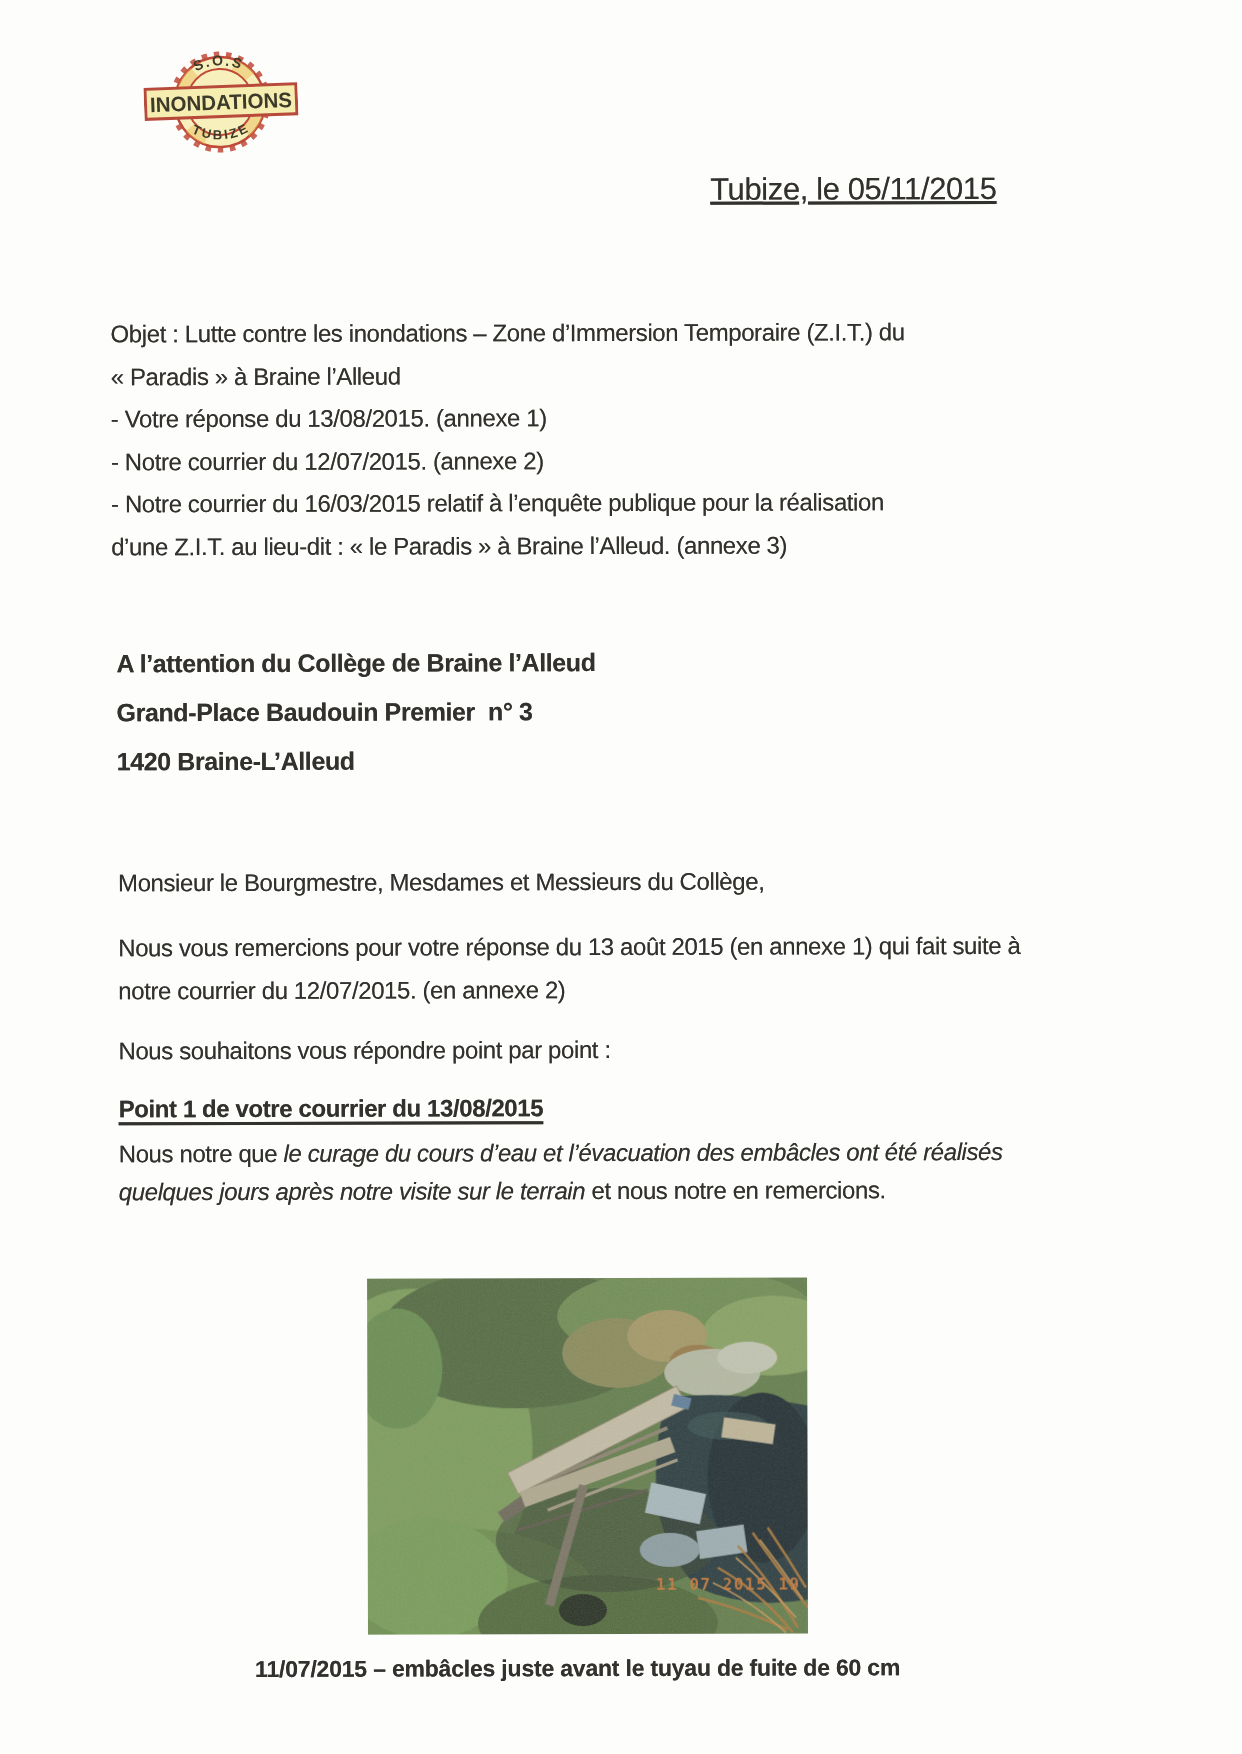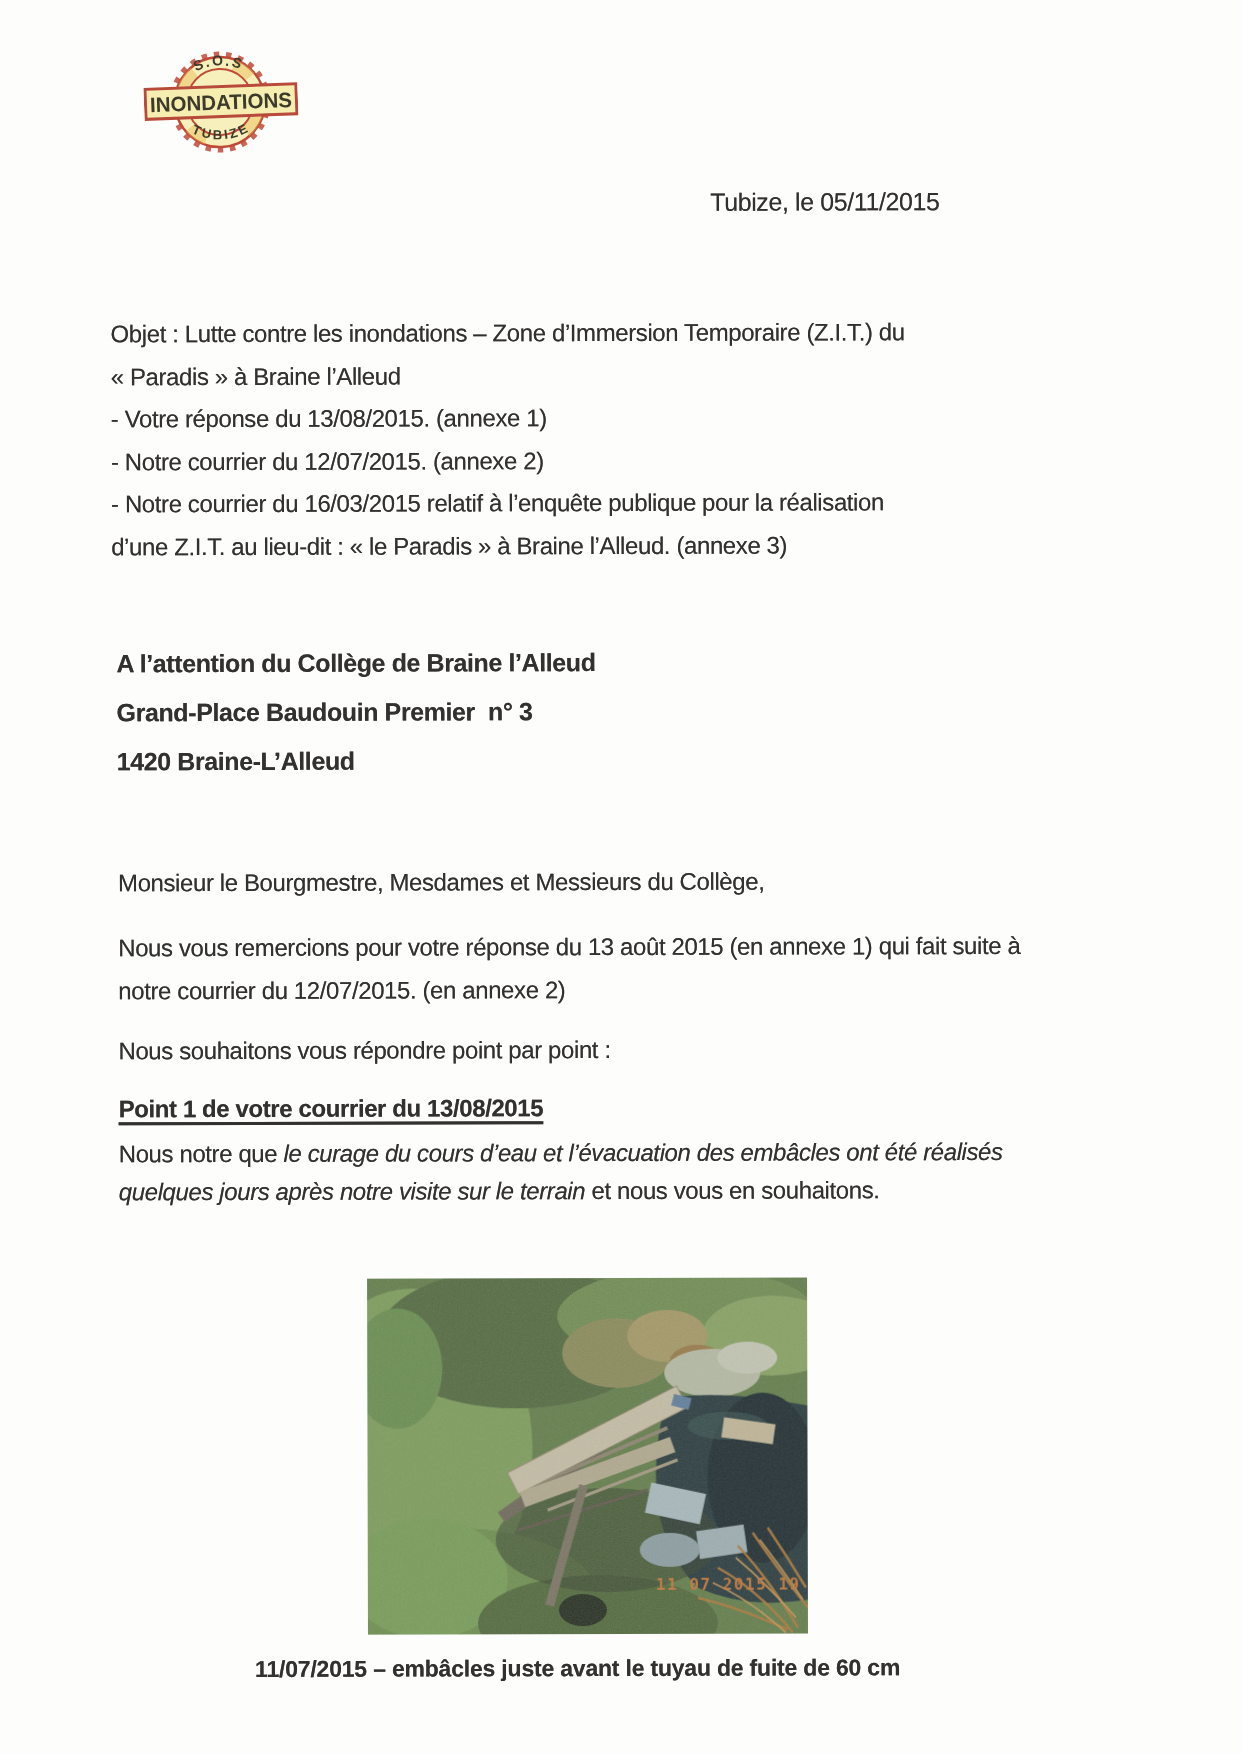--- a/index.html
+++ b/index.html
@@ -16,21 +16,21 @@
     transform:rotate(-0.15deg);
   }
   .txt{
     font-size:24px;
     letter-spacing:-0.4px;
     text-shadow:0 0 0.5px rgba(42,40,36,0.65);
   }
   .abs{position:absolute;}
   .nowrap{white-space:pre;}
   .logo-wrap{left:146px;top:48px;width:154px;height:106px;transform:rotate(-2deg);}
-  .date-line{left:712px;top:188px;font-size:25px;}
+  .date-line{left:712px;top:172px;font-size:31px;text-decoration:underline;}
   .subject{left:112px;top:312px;line-height:42.5px;}
   .recipient{left:117px;top:638px;line-height:49px;font-weight:bold;font-size:25px;}
   .salutation{left:118px;top:860px;line-height:43px;}
   .para1{left:118px;top:925px;width:945px;line-height:43px;}
   .para2{left:118px;top:1028px;line-height:43px;}
   .point-heading{
     left:118px;top:1094px;font-weight:bold;
     text-decoration:underline;text-decoration-thickness:2.5px;text-underline-offset:5px;
   }
   .point-body{left:118px;top:1134px;width:958px;line-height:37.5px;}
@@ -96,21 +96,21 @@
 
   <div class="abs txt salutation nowrap">Monsieur le Bourgmestre, Mesdames et Messieurs du Collège,</div>
 
   <div class="abs txt para1">Nous vous remercions pour votre réponse du 13 août 2015 (en annexe 1) qui fait suite à notre courrier du 12/07/2015. (en annexe 2)</div>
 
   <div class="abs txt para2 nowrap">Nous souhaitons vous répondre point par point :</div>
 
   <div class="abs txt point-heading nowrap">Point 1 de votre courrier du 13/08/2015</div>
 
   <div class="abs txt point-body">
-    <span>Nous notre que </span><span class="it">le curage du cours d’eau et l’évacuation des embâcles ont été réalisés quelques jours après notre visite sur le terrain</span><span> et nous vous en souhaitons.</span>
+    <span>Nous notre que </span><span class="it">le curage du cours d’eau et l’évacuation des embâcles ont été réalisés quelques jours après notre visite sur le terrain</span><span> et nous notre en remercions.</span>
   </div>
 
   <div class="abs photo-frame">
     <svg viewBox="0 0 440 356" preserveAspectRatio="none">
       <defs>
         <filter id="grain" x="0" y="0" width="100%" height="100%">
           <feTurbulence type="fractalNoise" baseFrequency="0.9" numOctaves="2" stitchTiles="stitch"></feTurbulence>
           <feColorMatrix type="saturate" values="0"></feColorMatrix>
         </filter>
       </defs>

